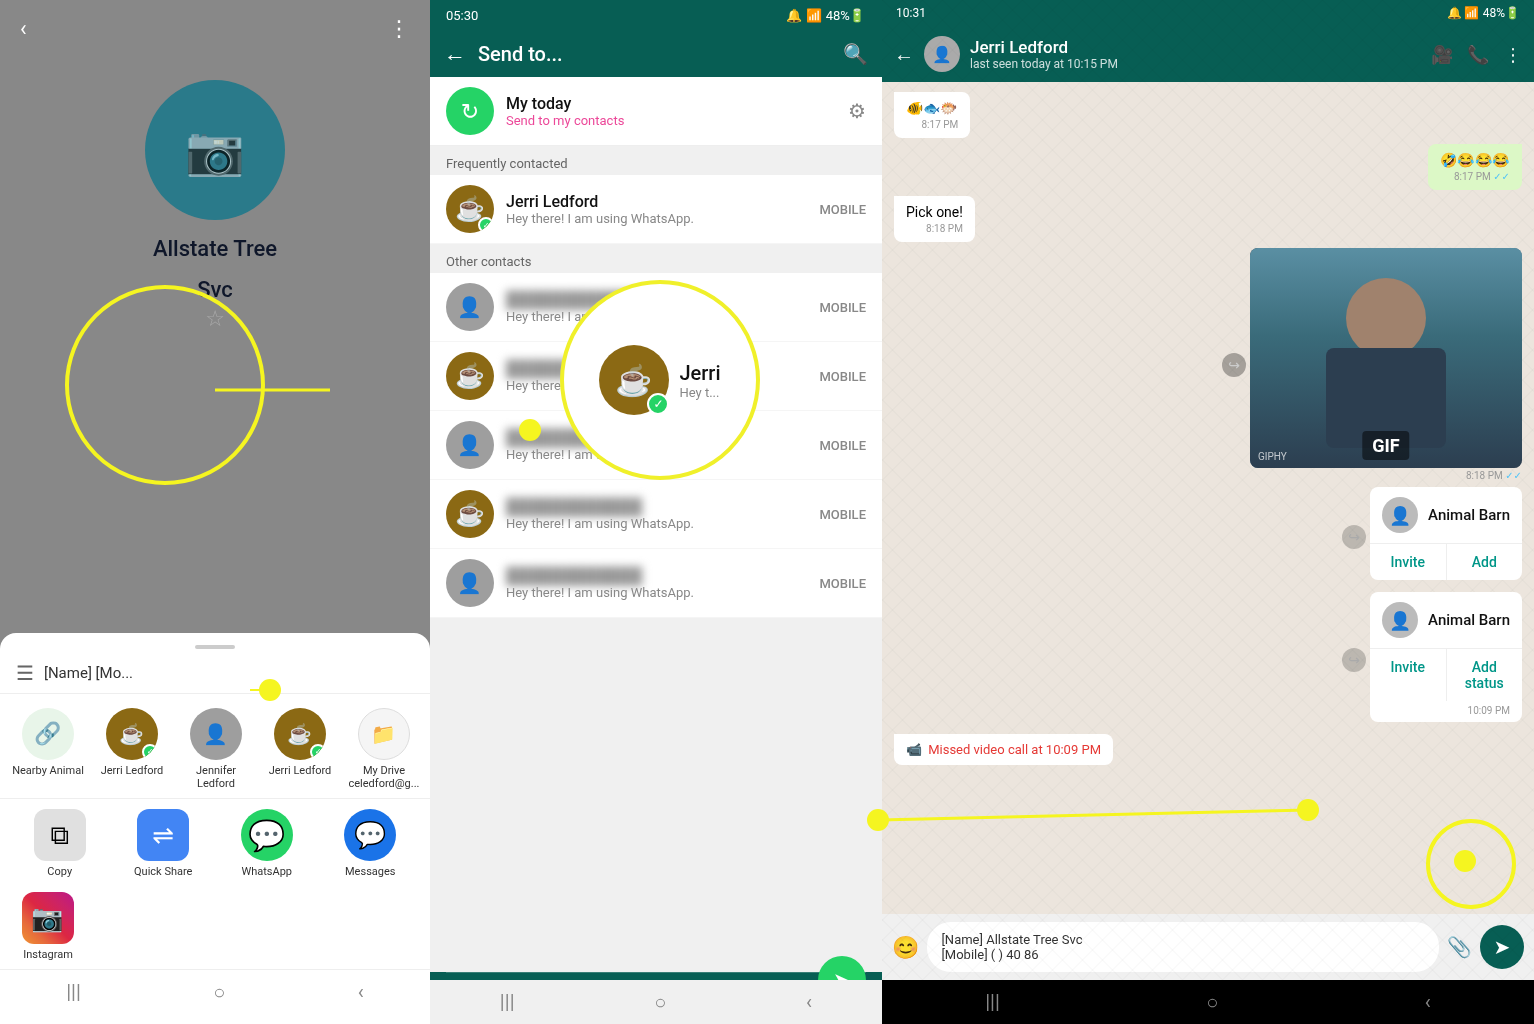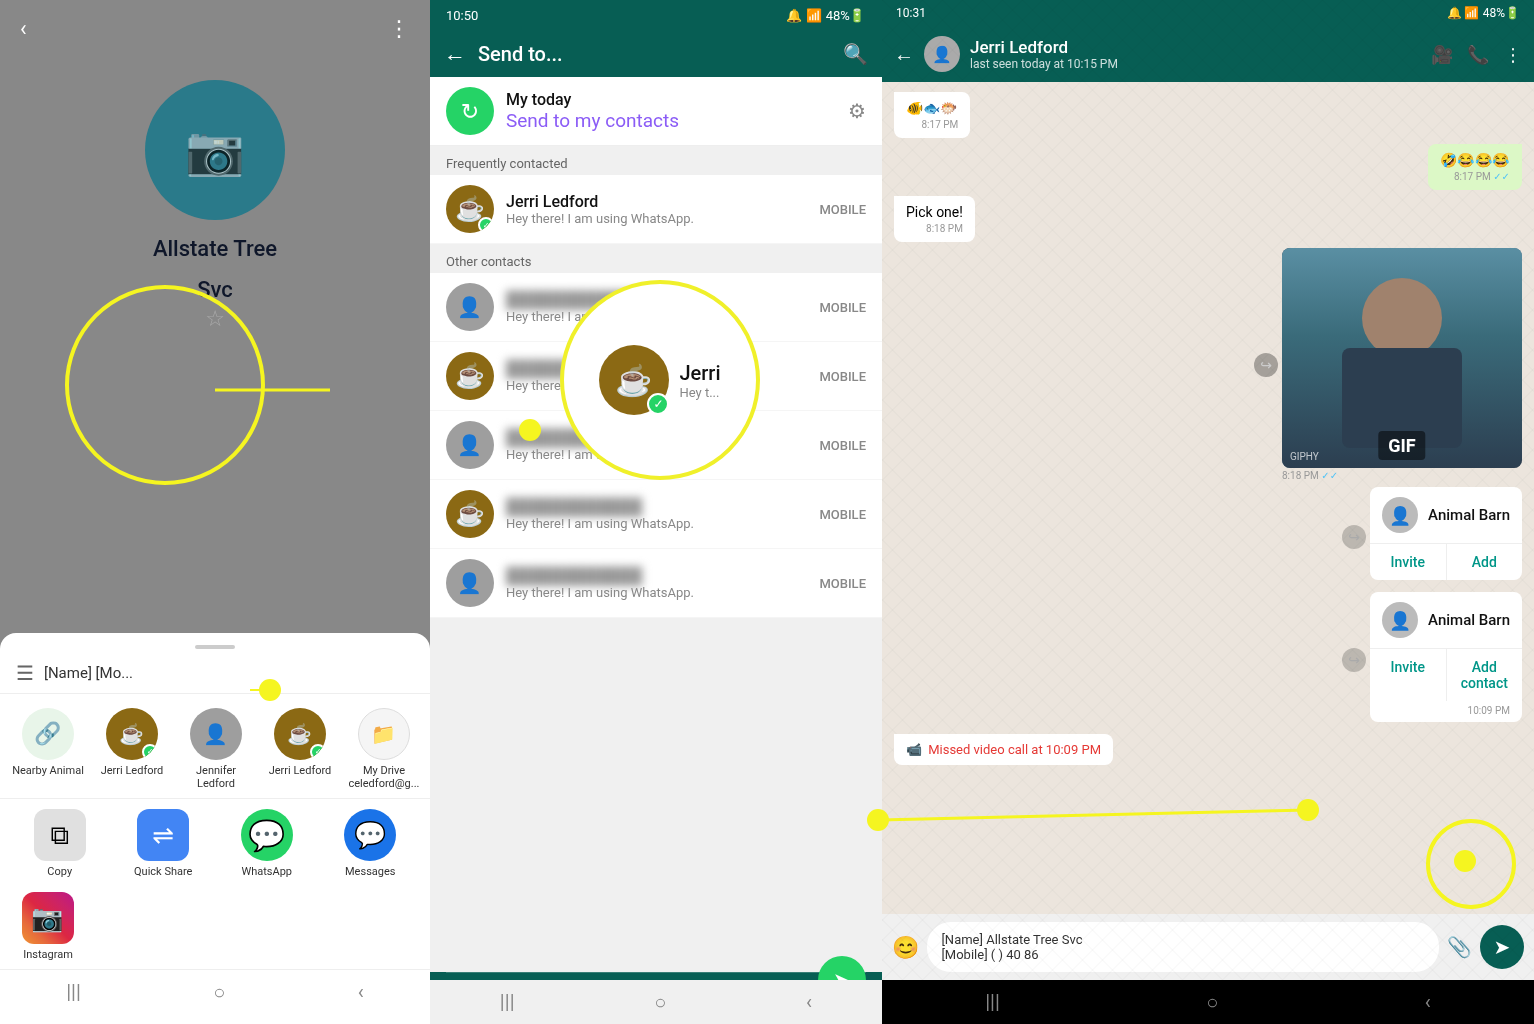--- a/index.html
+++ b/index.html
@@ -211,21 +211,21 @@
     }
     .mystatus-avatar {
       width: 48px; height: 48px; border-radius: 50%;
       background: #25d366;
       display: flex; align-items: center; justify-content: center;
       font-size: 22px; color: white; margin-right: 12px;
       flex-shrink: 0;
     }
     .mystatus-info { flex: 1; }
     .mystatus-name { font-size: 16px; font-weight: 500; color: #111; }
-    .mystatus-sub { font-size: 19px; color: #8b5cf6; }
+    .mystatus-sub { font-size: 13px; color: #ec4899; }
     .mystatus-gear { font-size: 20px; color: #888; }
 
     .contact-row {
       display: flex;
       align-items: center;
       padding: 10px 16px;
       background: white;
       border-bottom: 1px solid #f5f5f5;
       position: relative;
     }
@@ -402,21 +402,21 @@
     .msg-time {
       font-size: 10px;
       color: #999;
       text-align: right;
       margin-top: 3px;
     }
     .msg-checks { color: #4fc3f7; }
 
     
     .gif-bubble {
-      width: 240px;
+      width: 272px;
       height: 220px;
       border-radius: 8px;
       overflow: hidden;
       position: relative;
       background: #2c3e50;
     }
     .gif-inner {
       width: 100%; height: 100%;
       background: linear-gradient(135deg, #2c3e50 0%, #3d6b88 30%, #8b8b8b 100%);
       display: flex; align-items: center; justify-content: center;
@@ -664,21 +664,21 @@
       <span style="font-size:20px;color:#888">‹</span>
     </div>
   </div>
 
   <div class="yellow-circle" style="width:200px;height:200px;top:285px;left:65px;"></div>
 </div>
 
 <div class="panel2">
 
   <div class="status-bar2">
-    <span>10:50</span>
+    <span>05:30</span>
     <span>🔔 📶 48%🔋</span>
   </div>
 
   <div class="wa-header2">
     <span class="wa-header2-back">←</span>
     <span class="wa-header2-title">Send to...</span>
     <span class="wa-header2-search">🔍</span>
   </div>
 
   <div class="mystatus-row">
@@ -835,21 +835,21 @@
           <div class="gif-inner">
 
             <div style="width:100%;height:100%;background:linear-gradient(180deg,#5a8fa3 0%,#3a6b7a 40%,#2c3e50 100%);display:flex;align-items:center;justify-content:center;position:relative;">
               <div style="width:80px;height:80px;border-radius:50%;background:#a0826d;position:absolute;top:30px;"></div>
               <div style="width:120px;height:100px;background:#2c3e50;position:absolute;top:100px;border-radius:8px;"></div>
             </div>
           </div>
           <div class="gif-label">GIF</div>
           <div class="gif-giphy">GIPHY</div>
         </div>
-        <div style="text-align:left;font-size:10px;color:#999;margin-top:2px;">8:18 PM <span class="msg-checks">✓✓</span></div>
+        <div style="text-align:right;font-size:10px;color:#999;margin-top:2px;">8:18 PM <span class="msg-checks">✓✓</span></div>
       </div>
     </div>
 
     <div class="msg-row right">
       <div style="position:relative">
         <div style="position:absolute;left:-28px;top:50%;transform:translateY(-50%);width:24px;height:24px;border-radius:50%;background:rgba(0,0,0,0.2);display:flex;align-items:center;justify-content:center;color:#aaa;font-size:14px;">↪</div>
         <div class="contact-card-bubble">
           <div class="ccb-header">
             <div class="ccb-avatar">👤</div>
             <span class="ccb-name">Animal Barn</span>
@@ -865,21 +865,21 @@
     <div class="msg-row right">
       <div style="position:relative">
         <div style="position:absolute;left:-28px;top:50%;transform:translateY(-50%);width:24px;height:24px;border-radius:50%;background:rgba(0,0,0,0.2);display:flex;align-items:center;justify-content:center;color:#aaa;font-size:14px;">↪</div>
         <div class="contact-card-bubble">
           <div class="ccb-header">
             <div class="ccb-avatar">👤</div>
             <span class="ccb-name">Animal Barn</span>
           </div>
           <div class="ccb-buttons">
             <div class="ccb-btn">Invite</div>
-            <div class="ccb-btn">Add contact</div>
+            <div class="ccb-btn">Add status</div>
           </div>
           <div class="ccb-time">10:09 PM</div>
         </div>
       </div>
     </div>
 
     <div class="msg-row left">
       <div class="msg-bubble received">
         <div class="missed-call">
           <span class="missed-icon">📹</span>

